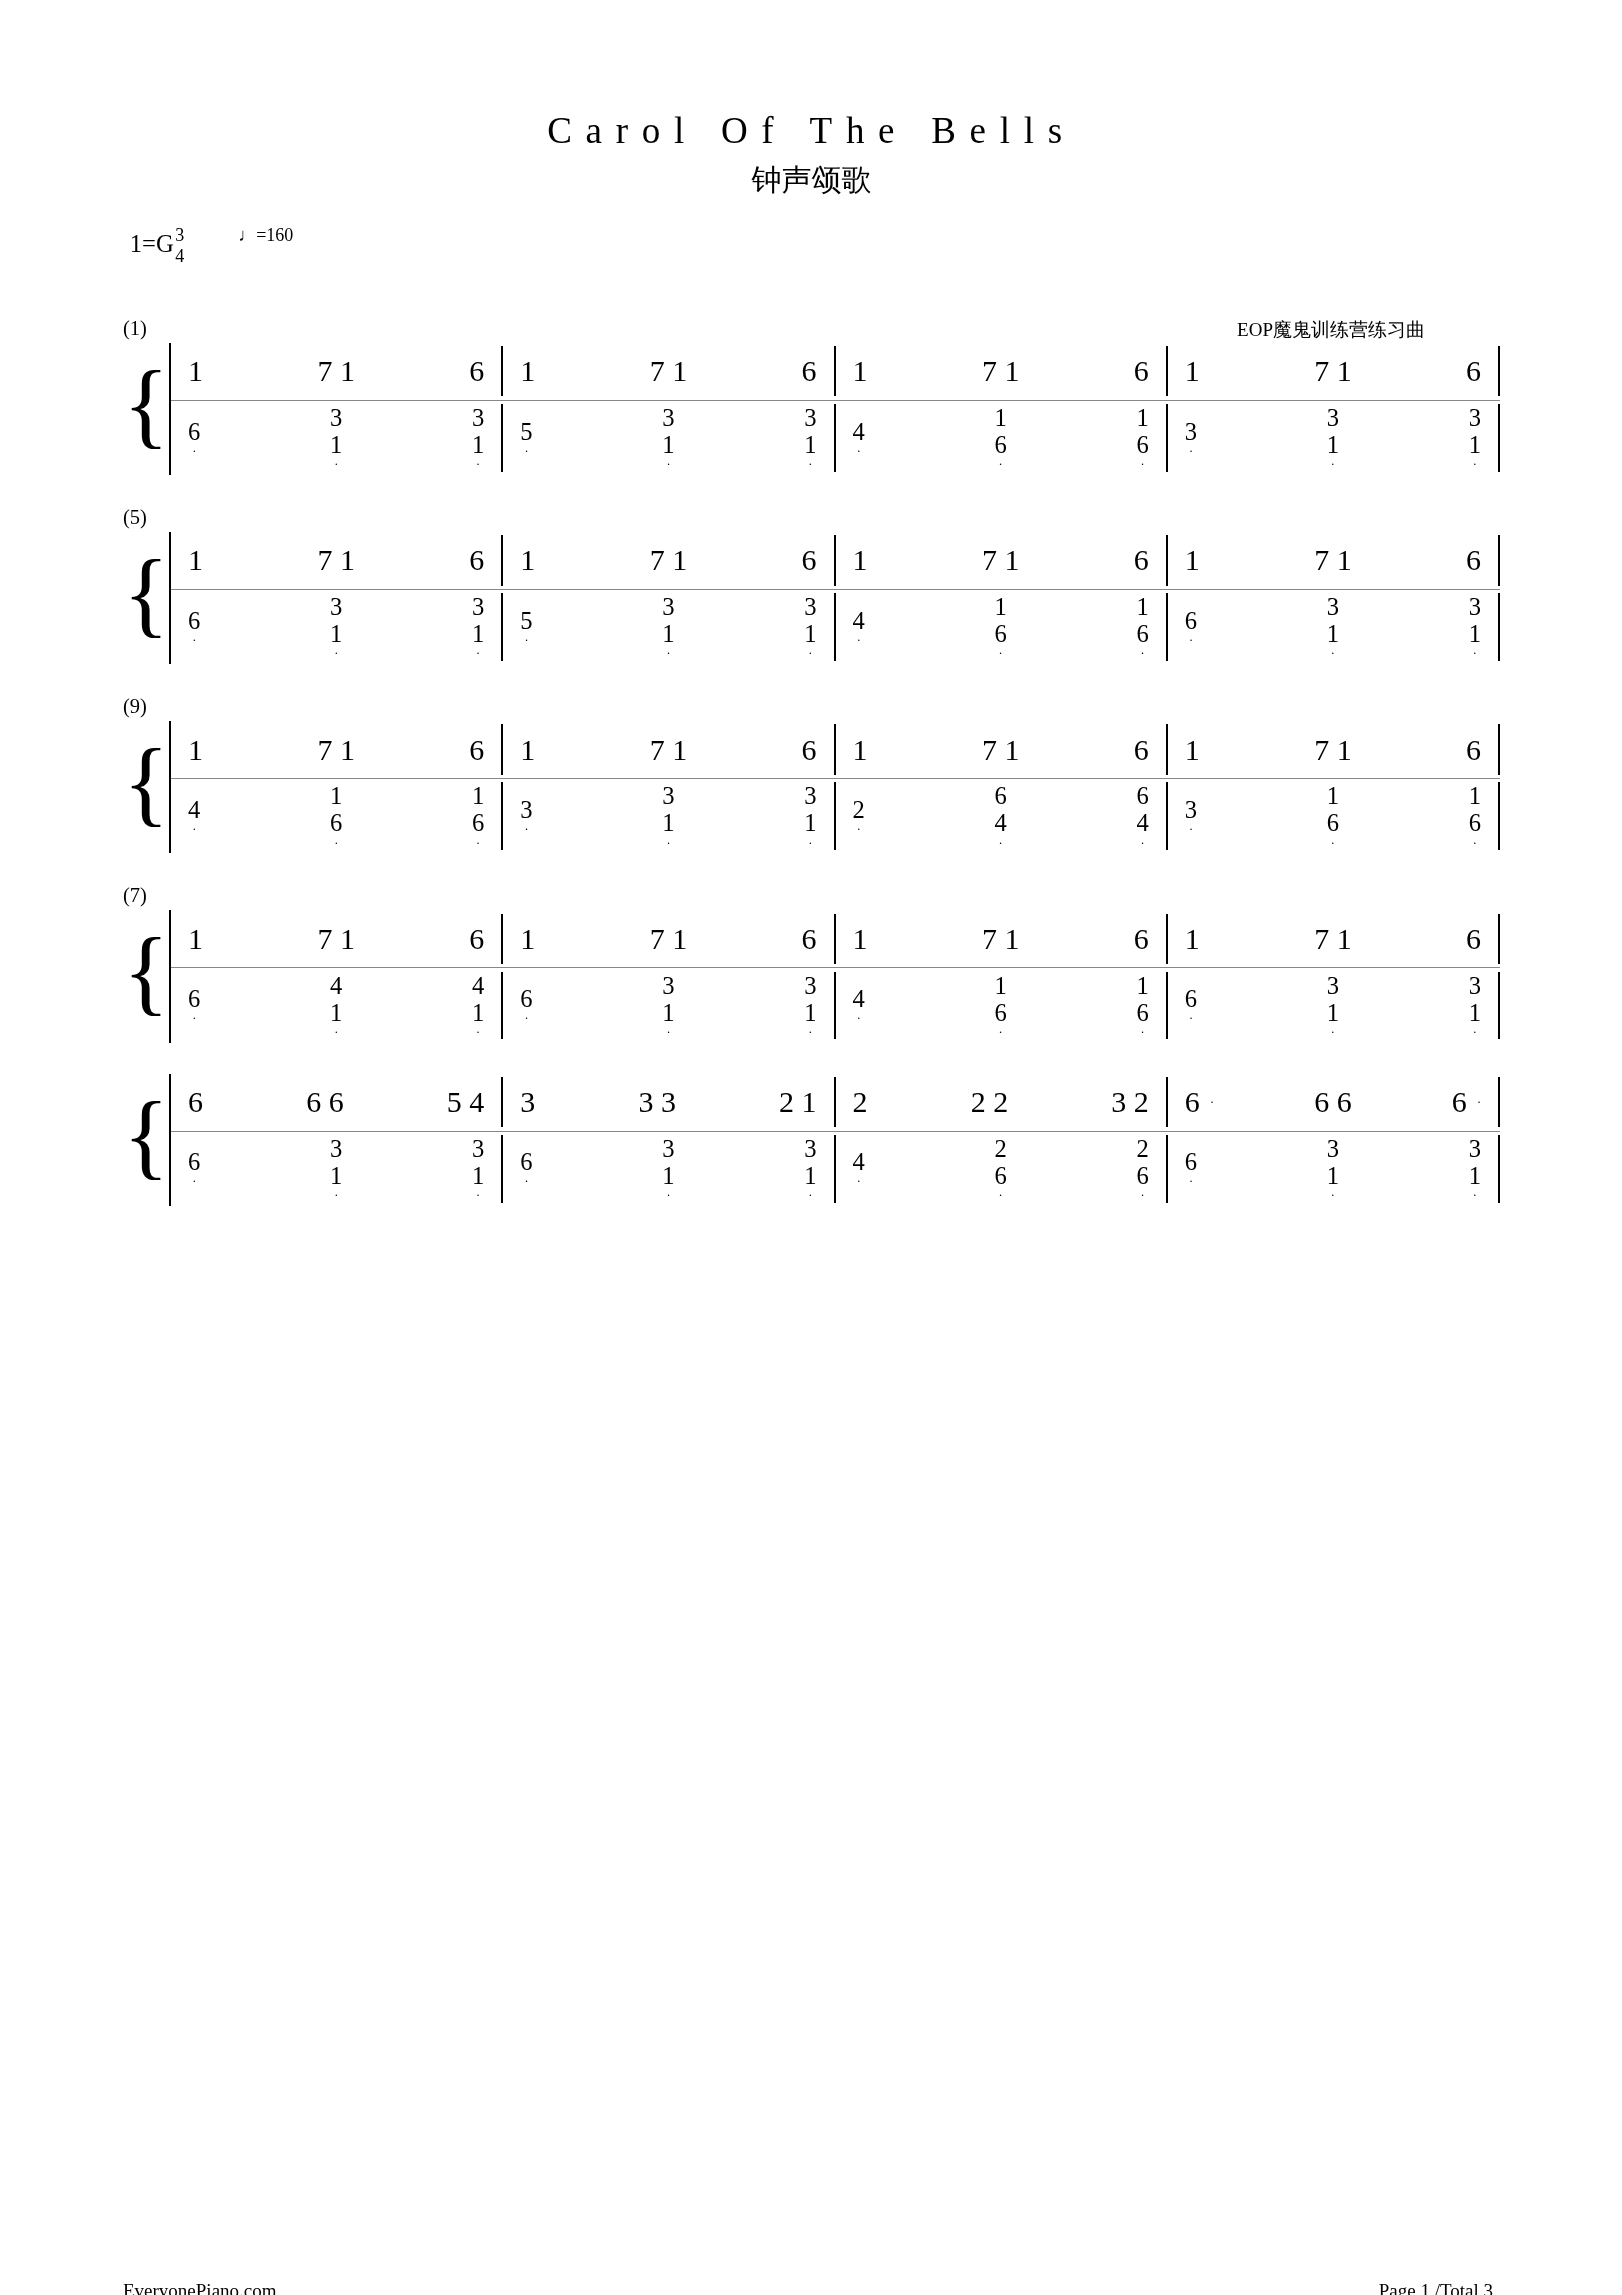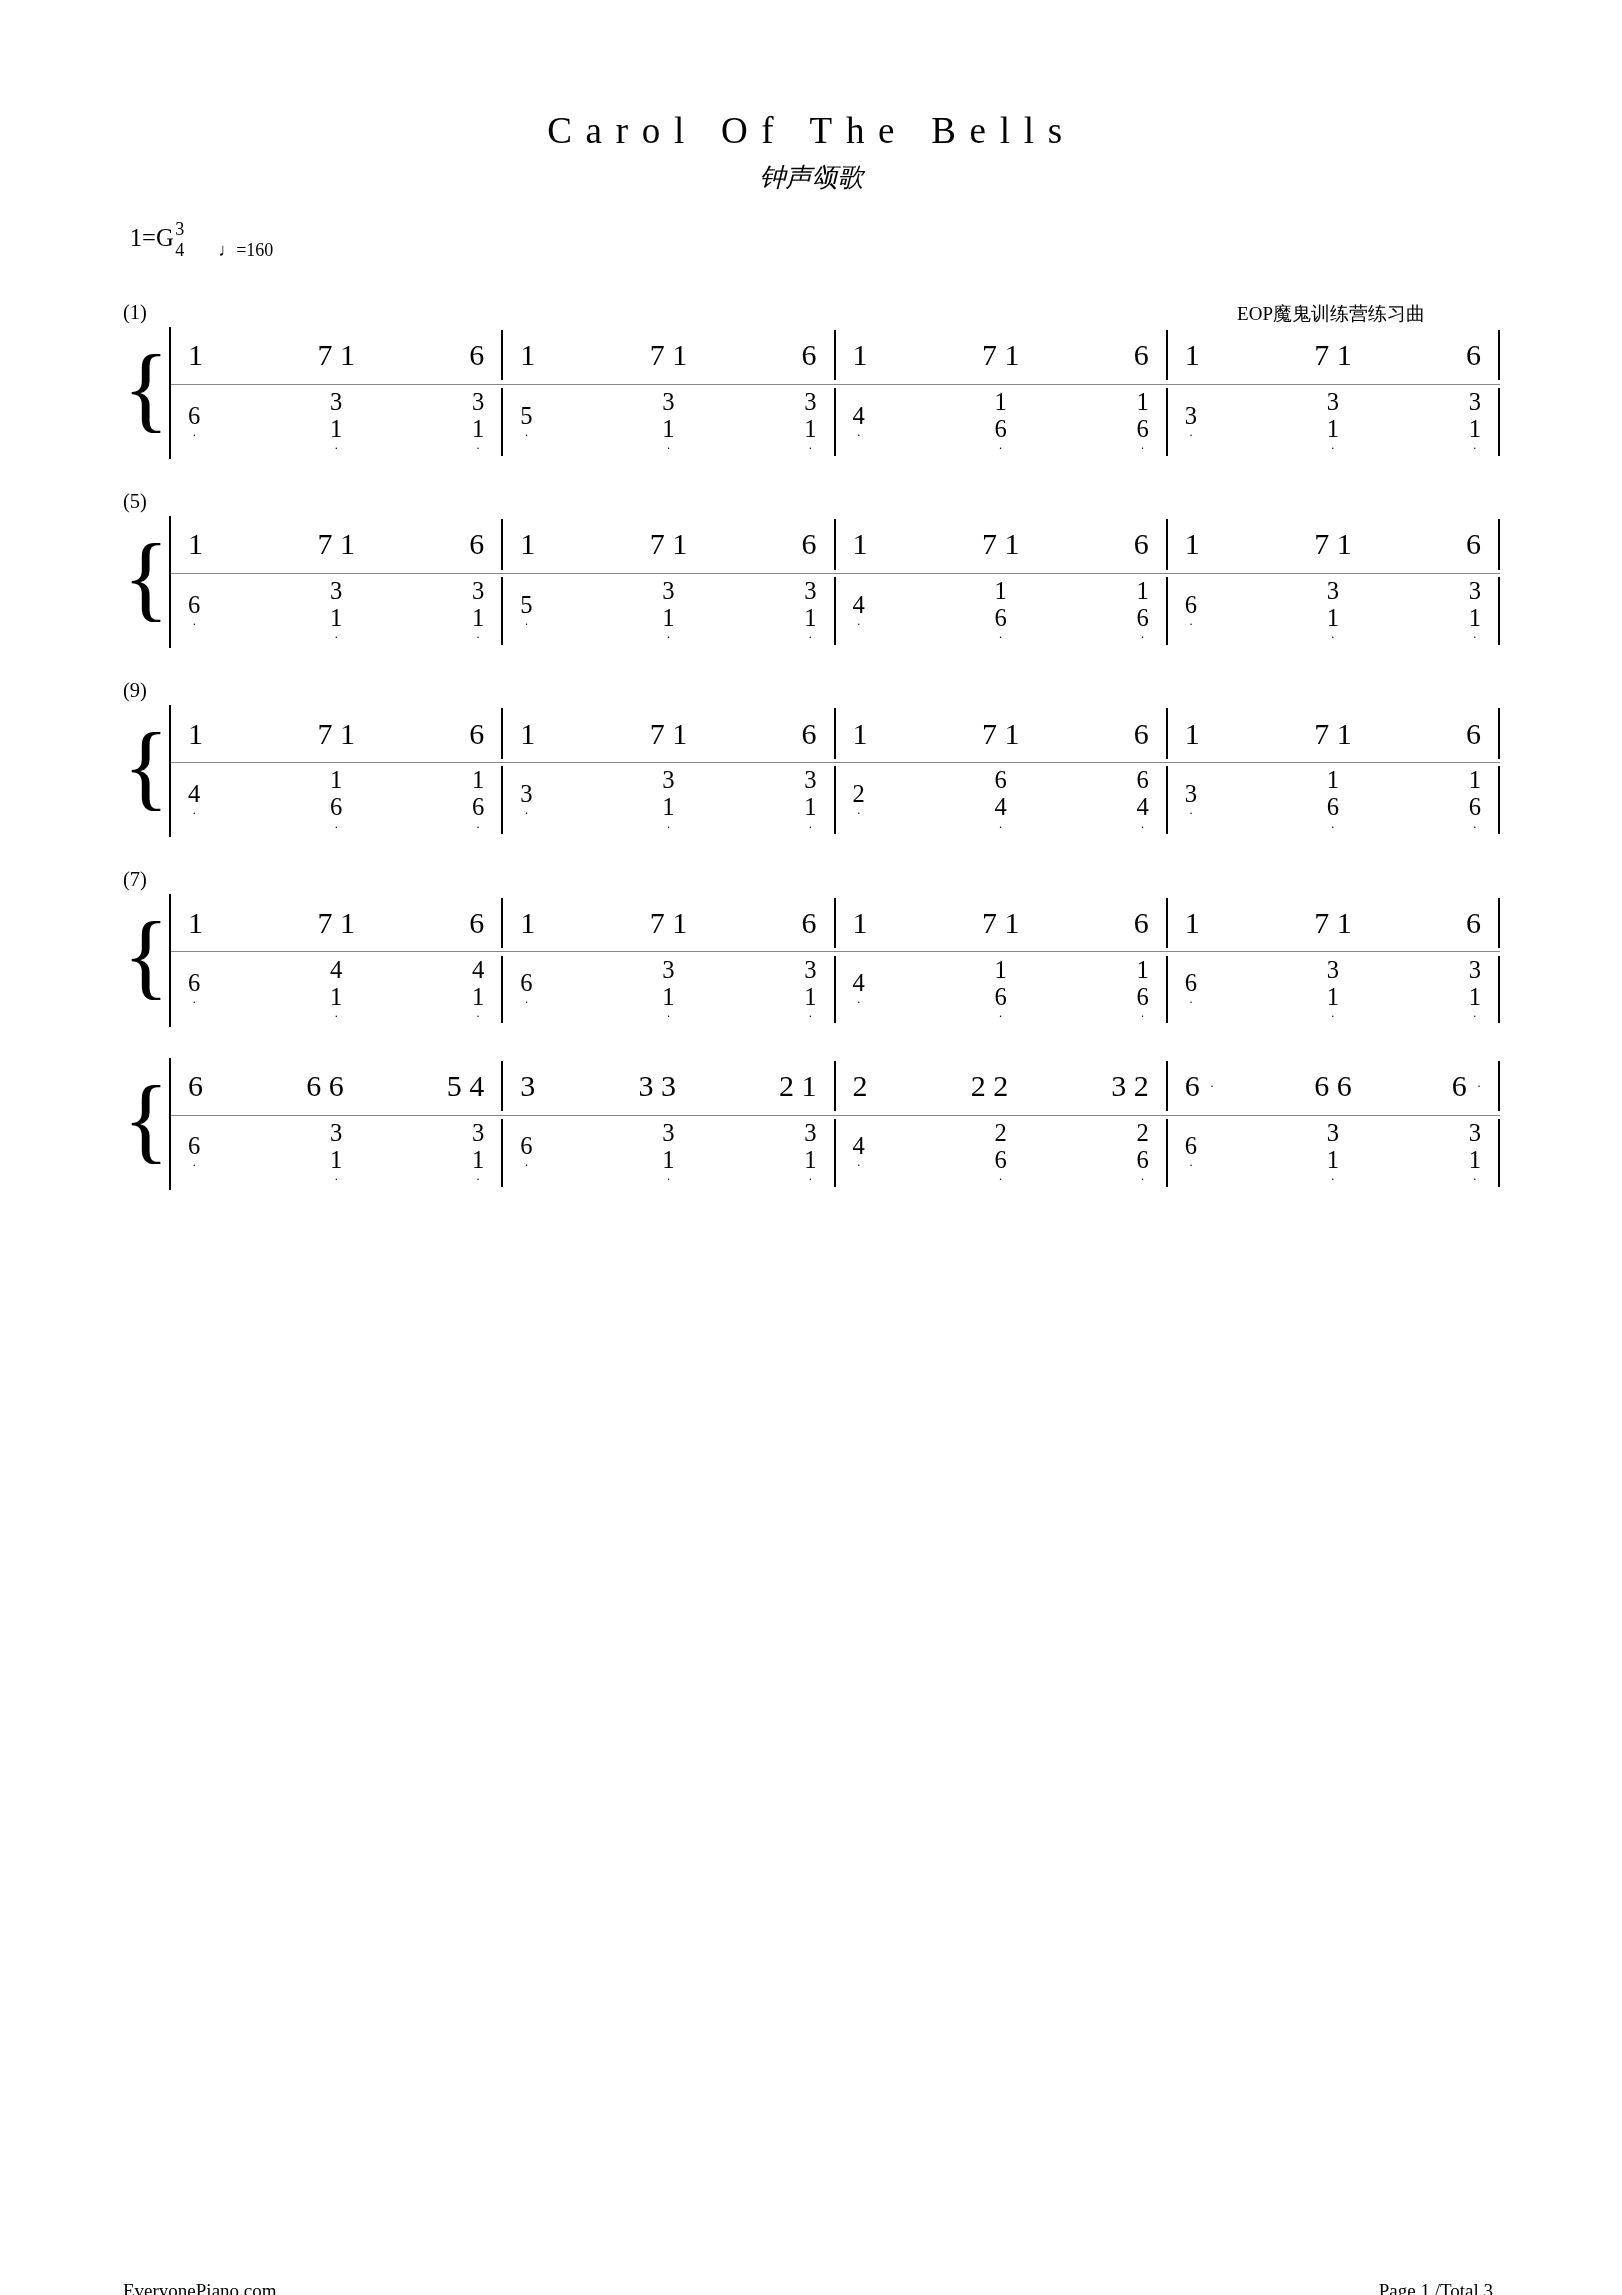--- a/index.html
+++ b/index.html
@@ -24,33 +24,32 @@
       text-align: center;
       font-size: 37px;
       font-weight: normal;
       letter-spacing: 13.7px;
       margin-top: 34px;
       margin-bottom: 8.2px;
     }
 
     h2.subtitle {
       text-align: center;
-      font-size: 26px;
+      font-size: 30px;
       font-weight: normal;
       margin-bottom: 24px;
-      font-style: italic;
     }
 
     .info-row {
       display: flex;
-      align-items: flex-end;
-      gap: 34px;
+      align-items: flex-start;
+      gap: 54px;
       font-size: 24.6px;
       margin-left: 6.8px;
-      margin-bottom: 40px;
+      margin-bottom: 50px;
     }
 
     .eop-credit {
       position: absolute;
       right: 75px;
       font-size: 19px;
     }
 
     
     .sec-header {

